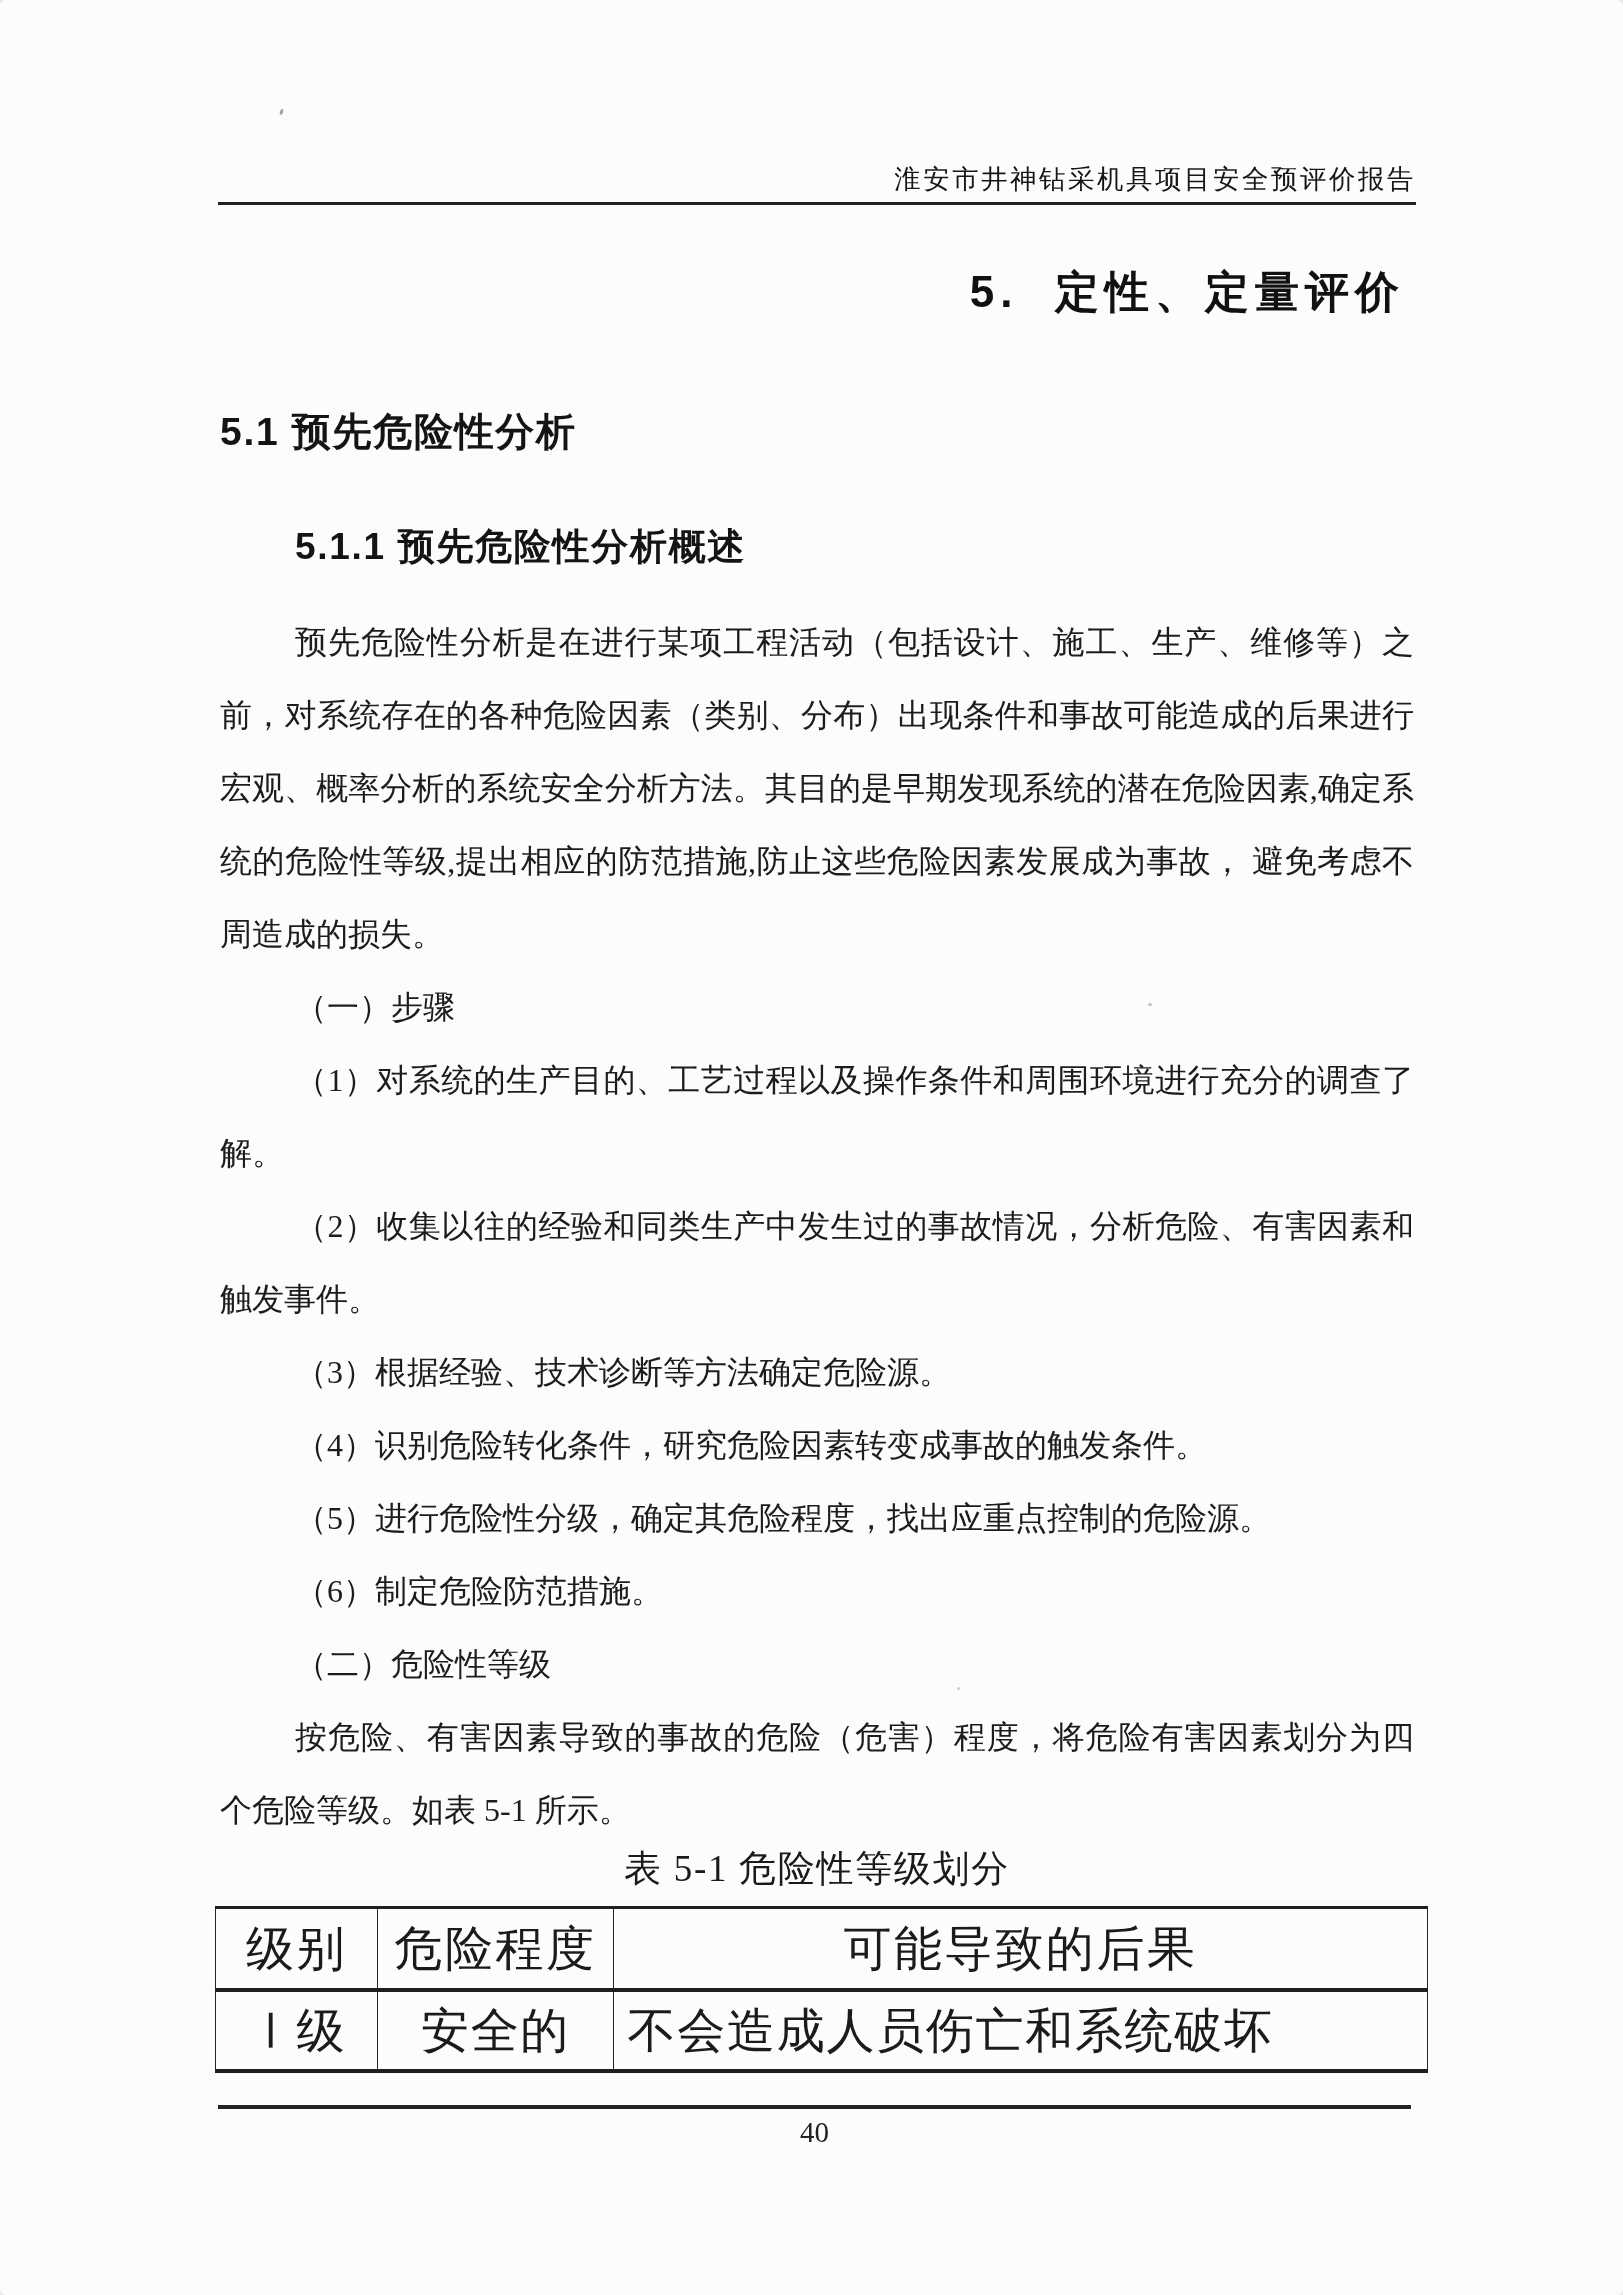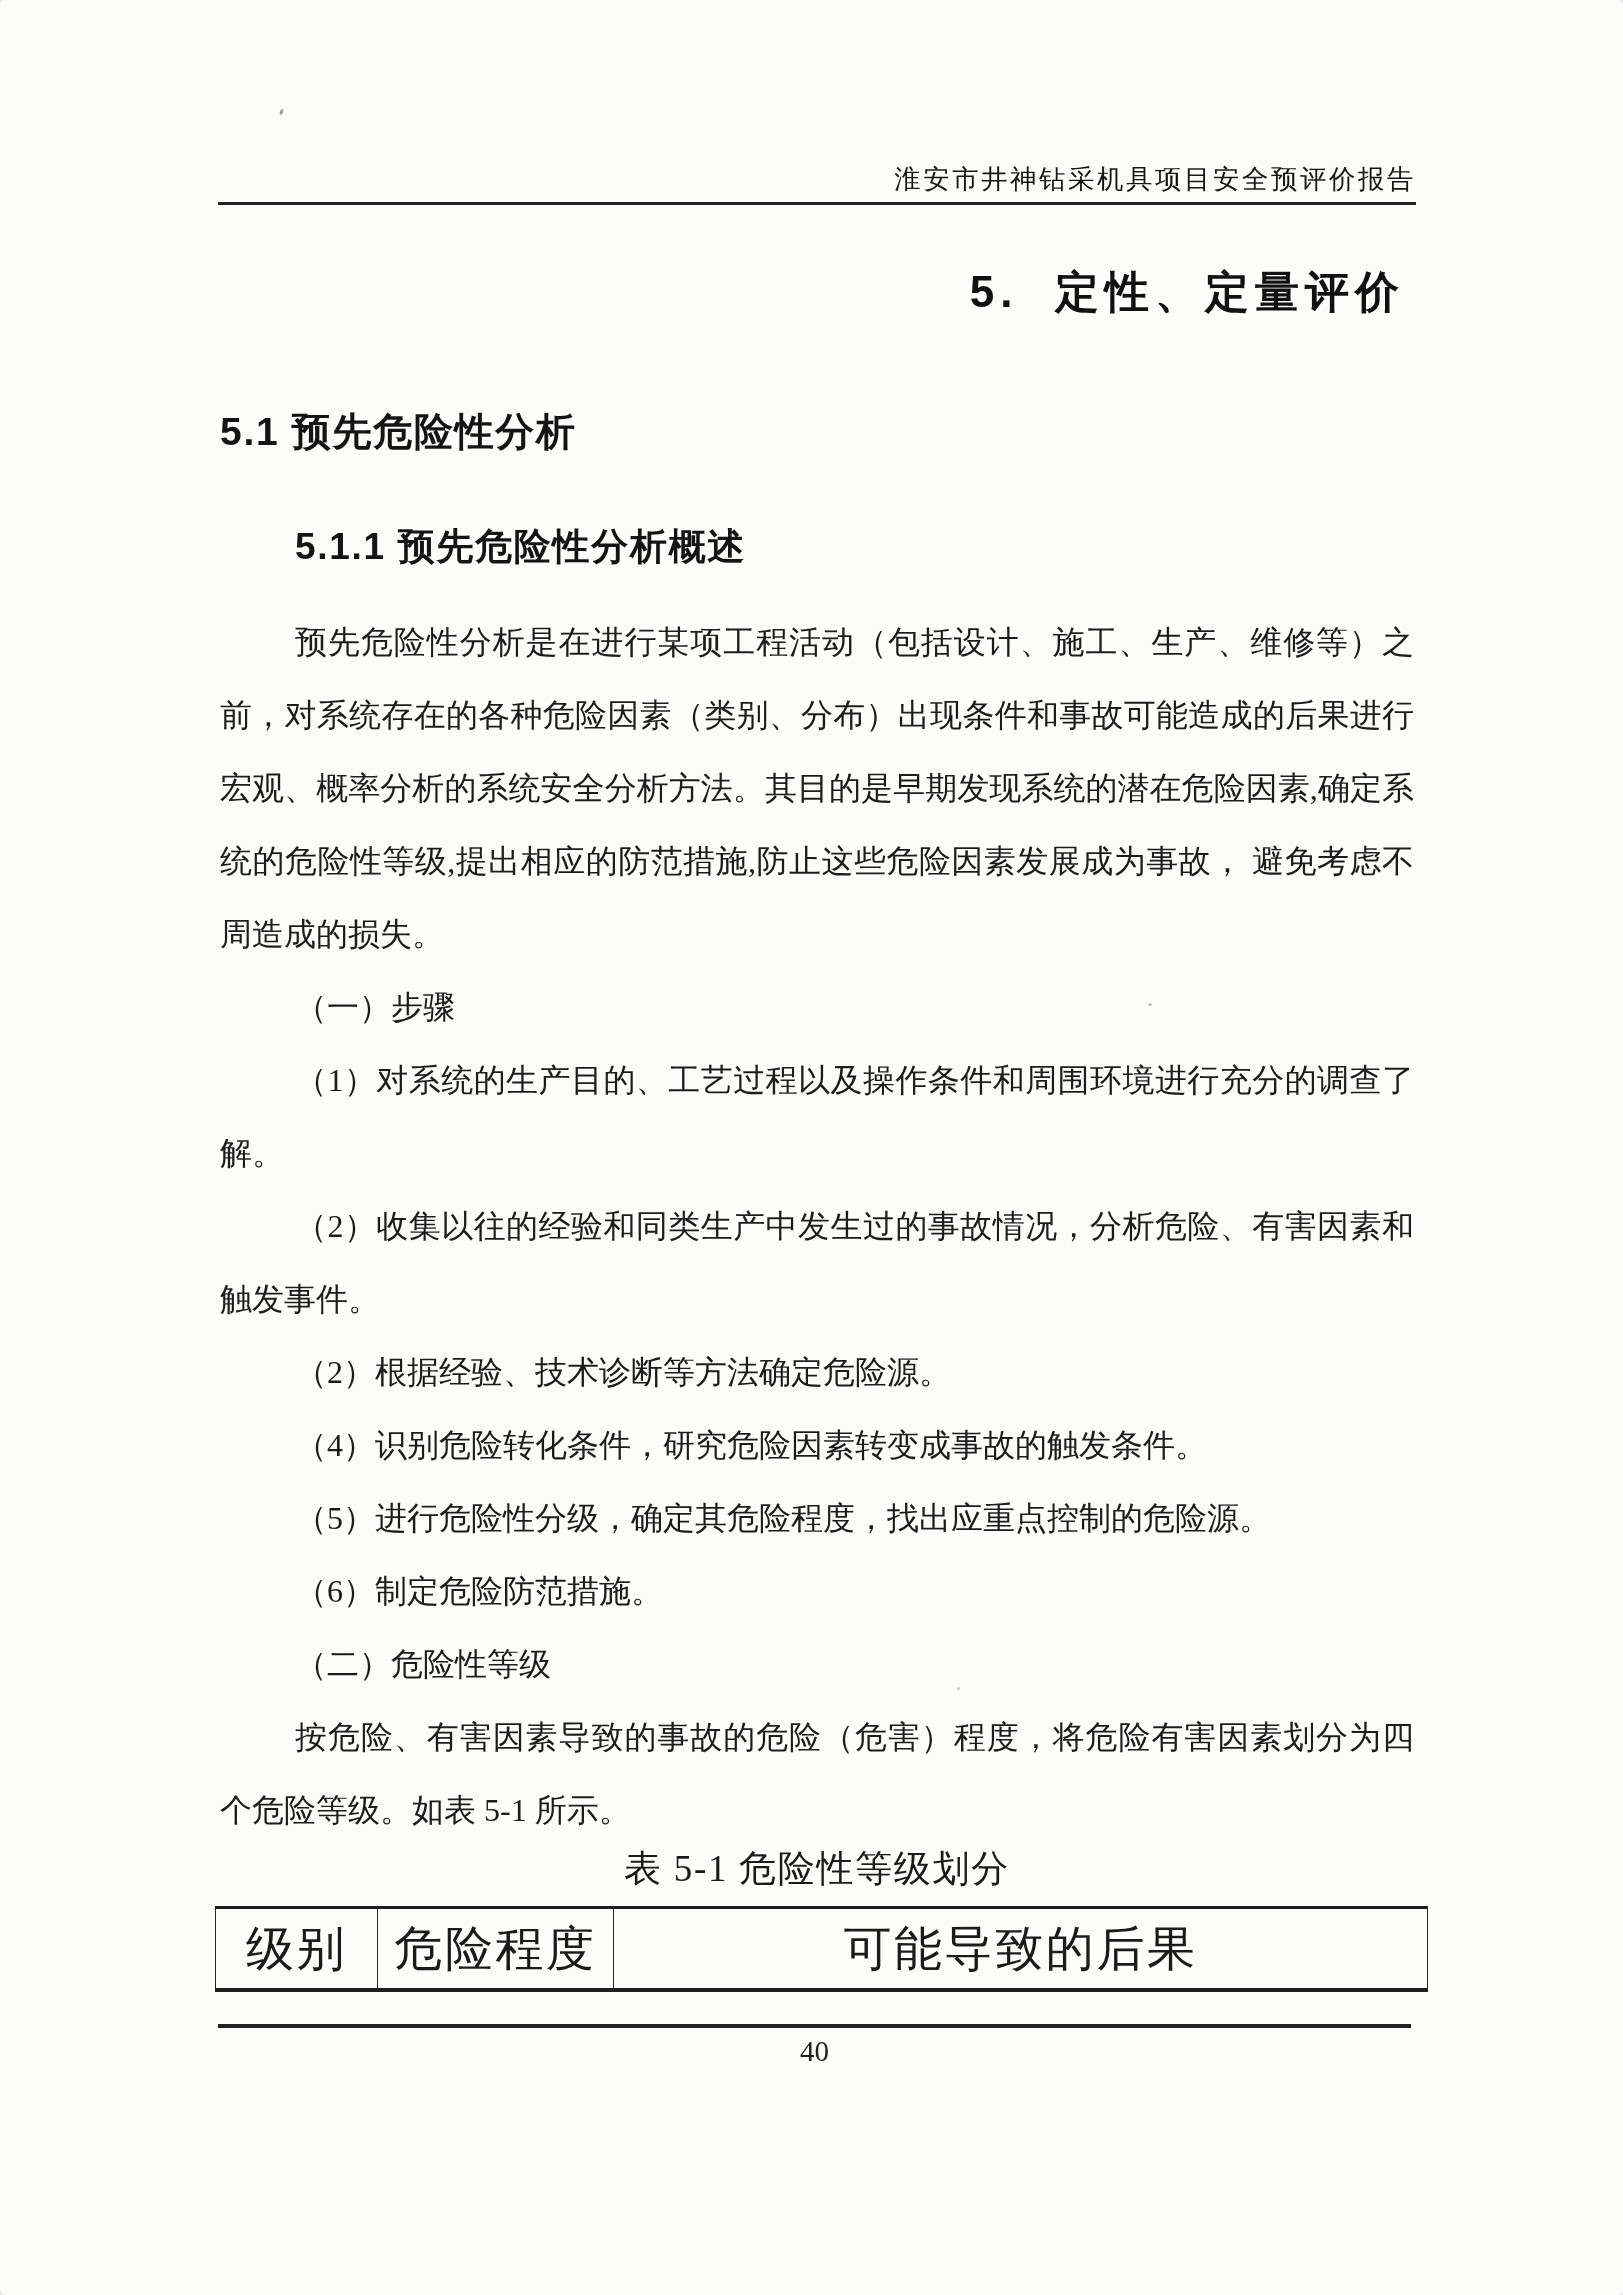--- a/index.html
+++ b/index.html
@@ -157,21 +157,21 @@
 
   <div class="h-sec">5.1 预先危险性分析</div>
 
   <div class="h-sub">5.1.1 预先危险性分析概述</div>
 
   <div class="body-text">
     <p>预先危险性分析是在进行某项工程活动（包括设计、施工、生产、维修等）之前，对系统存在的各种危险因素（类别、分布）出现条件和事故可能造成的后果进行宏观、概率分析的系统安全分析方法。其目的是早期发现系统的潜在危险因素,确定系统的危险性等级,提出相应的防范措施,防止这些危险因素发展成为事故， 避免考虑不周造成的损失。</p>
     <p>（一）步骤</p>
     <p>（1）对系统的生产目的、工艺过程以及操作条件和周围环境进行充分的调查了解。</p>
     <p>（2）收集以往的经验和同类生产中发生过的事故情况，分析危险、有害因素和触发事件。</p>
-    <p>（2）根据经验、技术诊断等方法确定危险源。</p>
+    <p>（3）根据经验、技术诊断等方法确定危险源。</p>
     <p>（4）识别危险转化条件，研究危险因素转变成事故的触发条件。</p>
     <p>（5）进行危险性分级，确定其危险程度，找出应重点控制的危险源。</p>
     <p>（6）制定危险防范措施。</p>
     <p>（二）危险性等级</p>
     <p>按危险、有害因素导致的事故的危险（危害）程度，将危险有害因素划分为四个危险等级。如表 5-1 所示。</p>
   </div>
 
   <div class="tbl-caption">表 5-1 危险性等级划分</div>
 
   <table class="hazard">
@@ -179,20 +179,25 @@
         <col class="c1">
         <col class="c2">
         <col class="c3">
       </colgroup>
     <tbody>
       <tr class="hdr">
         <th>级别</th>
         <th>危险程度</th>
         <th>可能导致的后果</th>
       </tr>
+      <tr class="row">
+        <td>Ⅰ级</td>
+        <td>安全的</td>
+        <td class="consequence">不会造成人员伤亡和系统破坏</td>
+      </tr>
     </tbody>
   </table>
 
   <div class="footer-rule"></div>
   <div class="page-num">40</div>
 
   <span class="speck s1"></span>
   <span class="speck s2"></span>
   <span class="speck s3"></span>
 </div>

